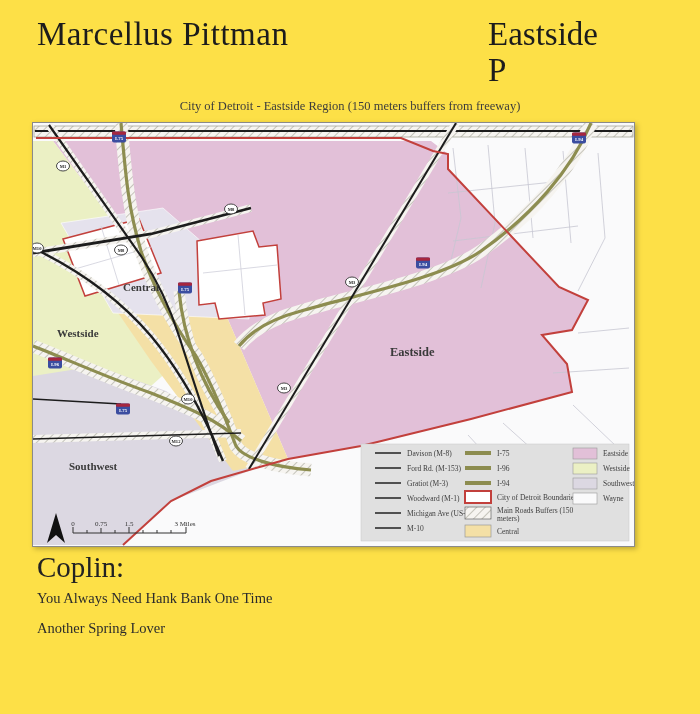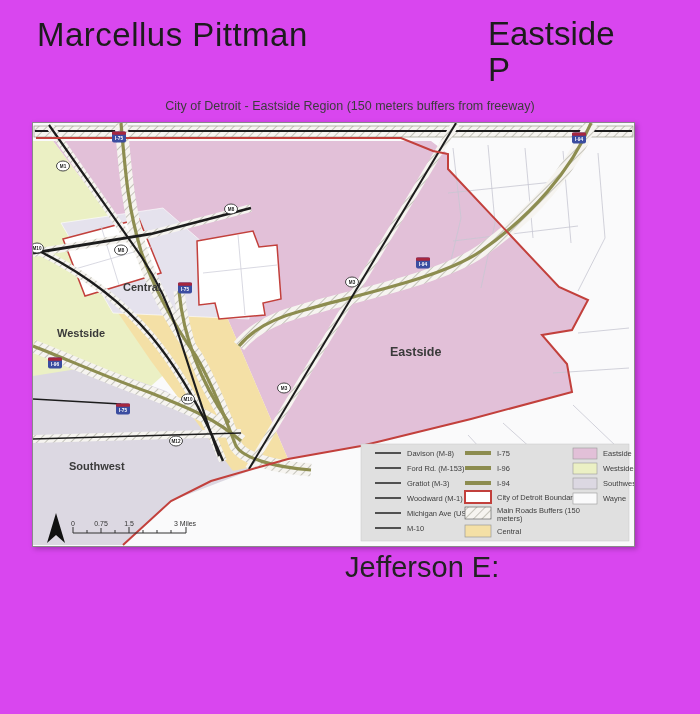--- a/index.html
+++ b/index.html
@@ -1,17 +1,17 @@
 <!DOCTYPE html>
 <html><head>
 <meta charset="utf-8">
 <style>
   html,body{margin:0;padding:0;background:#ffffff;}
-  #page{position:relative;width:700px;height:714px;background:#d946ef;
-        font-family:Liberation Sans, sans-serif;color:#1d1d1d;overflow:hidden;}
+  #page{position:relative;width:700px;height:714px;background:#fde047;
+        font-family:Liberation Serif, serif;color:#1d1d1d;overflow:hidden;}
   .hdr-artist{position:absolute;left:37px;top:16px;font-size:33px;letter-spacing:.5px;color:#1c1c1c;}
   .hdr-album{position:absolute;left:488px;top:16px;width:160px;font-size:33px;line-height:36px;color:#1c1c1c;}
   .map-title{position:absolute;left:0;top:99px;width:700px;text-align:center;font-size:12.5px;color:#3c3c3c;}
   #map-frame{position:absolute;left:32px;top:122px;width:601px;height:423px;
              border:1px solid #8a8a8a;box-shadow:2px 2px 5px rgba(0,0,0,.25);background:#fbfbfd;}
   #map-frame svg{display:block;}
   .ft-left{position:absolute;left:37px;top:551px;}
   .ft-right{position:absolute;left:345px;top:551px;}
   .ft-head{font-size:29px;color:#222;}
   .ft-line1{margin-top:6px;font-size:14.5px;color:#2c2c2c;}
@@ -230,17 +230,21 @@
           <text x="242" y="12">Eastside</text>
           <text x="242" y="27">Westside</text>
           <text x="242" y="42">Southwest</text>
           <text x="242" y="57">Wayne</text>
         </g>
       </g>
     </g>
   </svg>
   </div>
 
+  <div class="ft-left">
+    <div class="ft-head">Coplin:</div>
+    <div class="ft-line1">You Always Need Hank Bank One Time</div>
+    <div class="ft-line2">Another Spring Lover</div>
+  </div>
   <div class="ft-right">
-    <div class="ft-head">Jefferson E:</div>
   </div>
 
 </div>
 
 </body></html>

